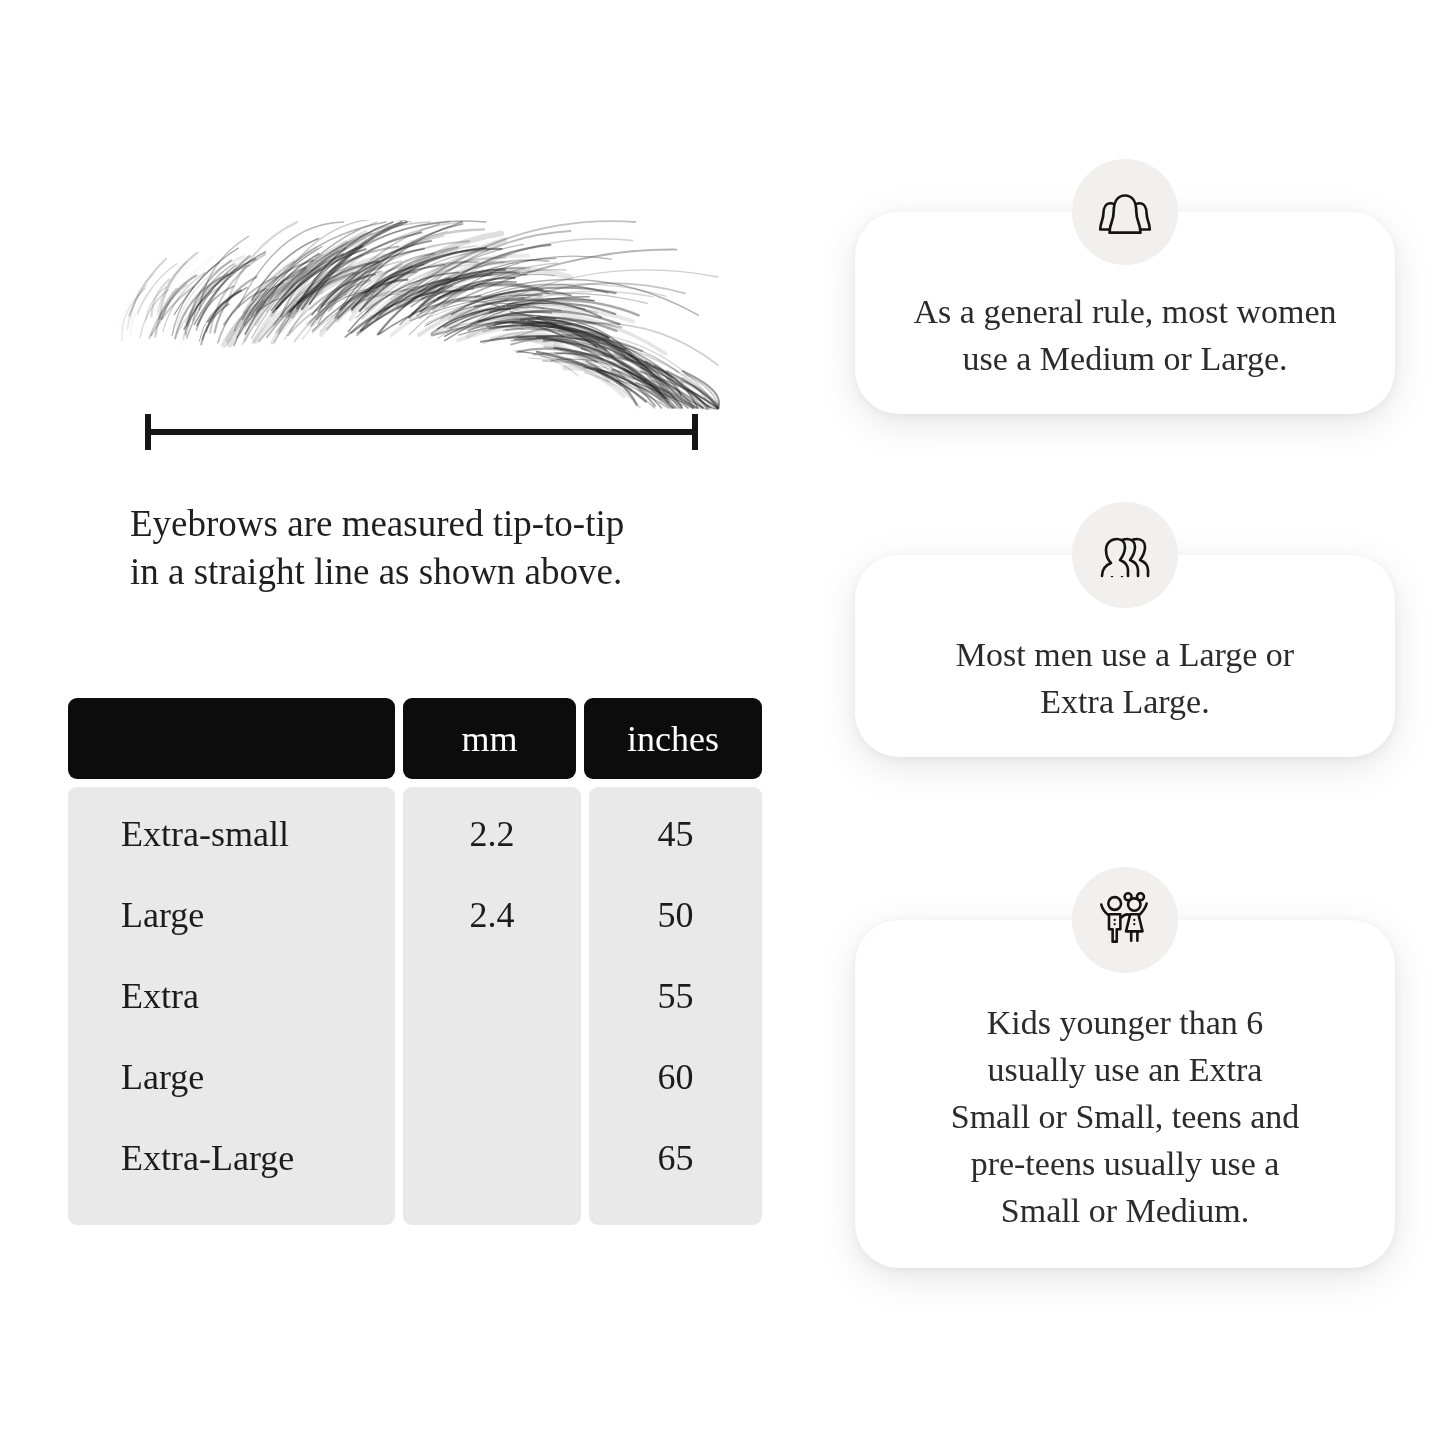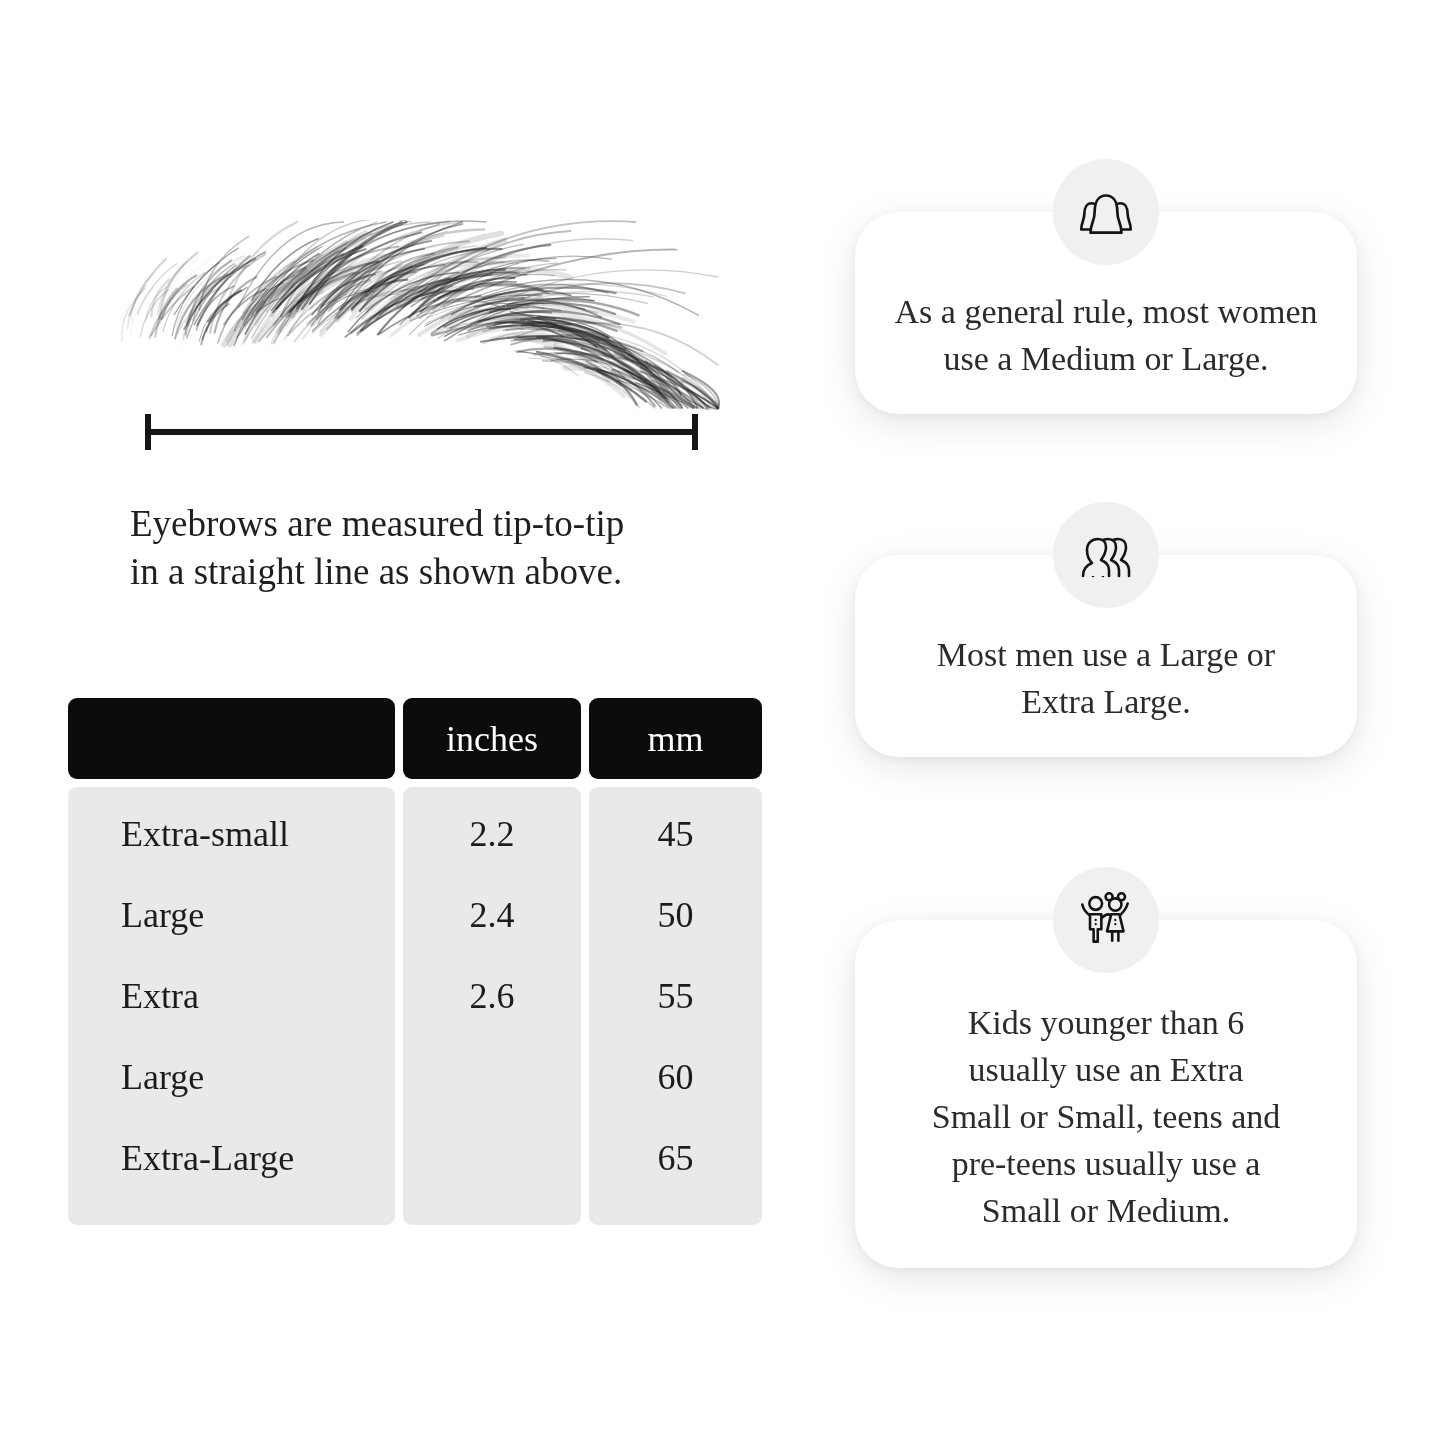--- a/index.html
+++ b/index.html
@@ -28,21 +28,21 @@
   }
   .tbody{display:flex;gap:8px;margin-top:8px;}
   .tcol{background:#e9e9e9;border-radius:9px;height:438px;box-sizing:border-box;
     padding:6px 0 18px 0;display:flex;flex-direction:column;}
   .w1{width:327px;} .w2{width:178px;} .w3{width:173px;}
   .cell{height:81px;display:flex;align-items:center;font-size:36px;color:#1c1c1c;}
   .cell.label{justify-content:flex-start;padding-left:53px;box-sizing:border-box;}
   .cell.num{justify-content:center;}
   
   .card{
-    position:absolute;left:855px;width:502px;background:#ffffff;border-radius:44px;
+    position:absolute;left:855px;width:540px;background:#ffffff;border-radius:44px;
     box-shadow:0 10px 38px rgba(0,0,0,0.10),0 2px 10px rgba(0,0,0,0.05);
     display:flex;flex-direction:column;justify-content:center;
     box-sizing:border-box;padding:44px 18px 0 18px;
   }
   .card1{top:212px;height:202px;}
   .card2{top:555px;height:202px;font-family:Liberation Serif, serif;}
   .card3{top:920px;height:348px;}
   .icon-circle{
     position:absolute;left:50%;top:-53px;margin-left:-53px;width:106px;height:106px;
     border-radius:50%;background:#f1f0ee;display:flex;align-items:center;justify-content:center;
@@ -401,35 +401,34 @@
     </svg>
 
   <div class="measure-line"></div>
 
   <div class="caption">Eyebrows are measured tip-to-tip
 in a straight line as shown above.</div>
 
   <div class="size-table">
     <div class="thead">
       <div class="th w1"></div>
+      <div class="th w3">mm</div>
       <div class="th w2">inches</div>
-      <div class="th w3">mm</div>
     </div>
     <div class="tbody">
       <div class="tcol w1">
         <div class="cell label">Extra-small</div>
         <div class="cell label">Large</div>
         <div class="cell label">Extra</div>
         <div class="cell label">Large</div>
         <div class="cell label">Extra-Large</div>
       </div>
       <div class="tcol w2">
         <div class="cell num">2.2</div>
         <div class="cell num">2.4</div>
-        <div class="cell num">2.6</div>
       </div>
       <div class="tcol w3">
         <div class="cell num">45</div>
         <div class="cell num">50</div>
         <div class="cell num">55</div>
         <div class="cell num">60</div>
         <div class="cell num">65</div>
       </div>
     </div>
   </div>

